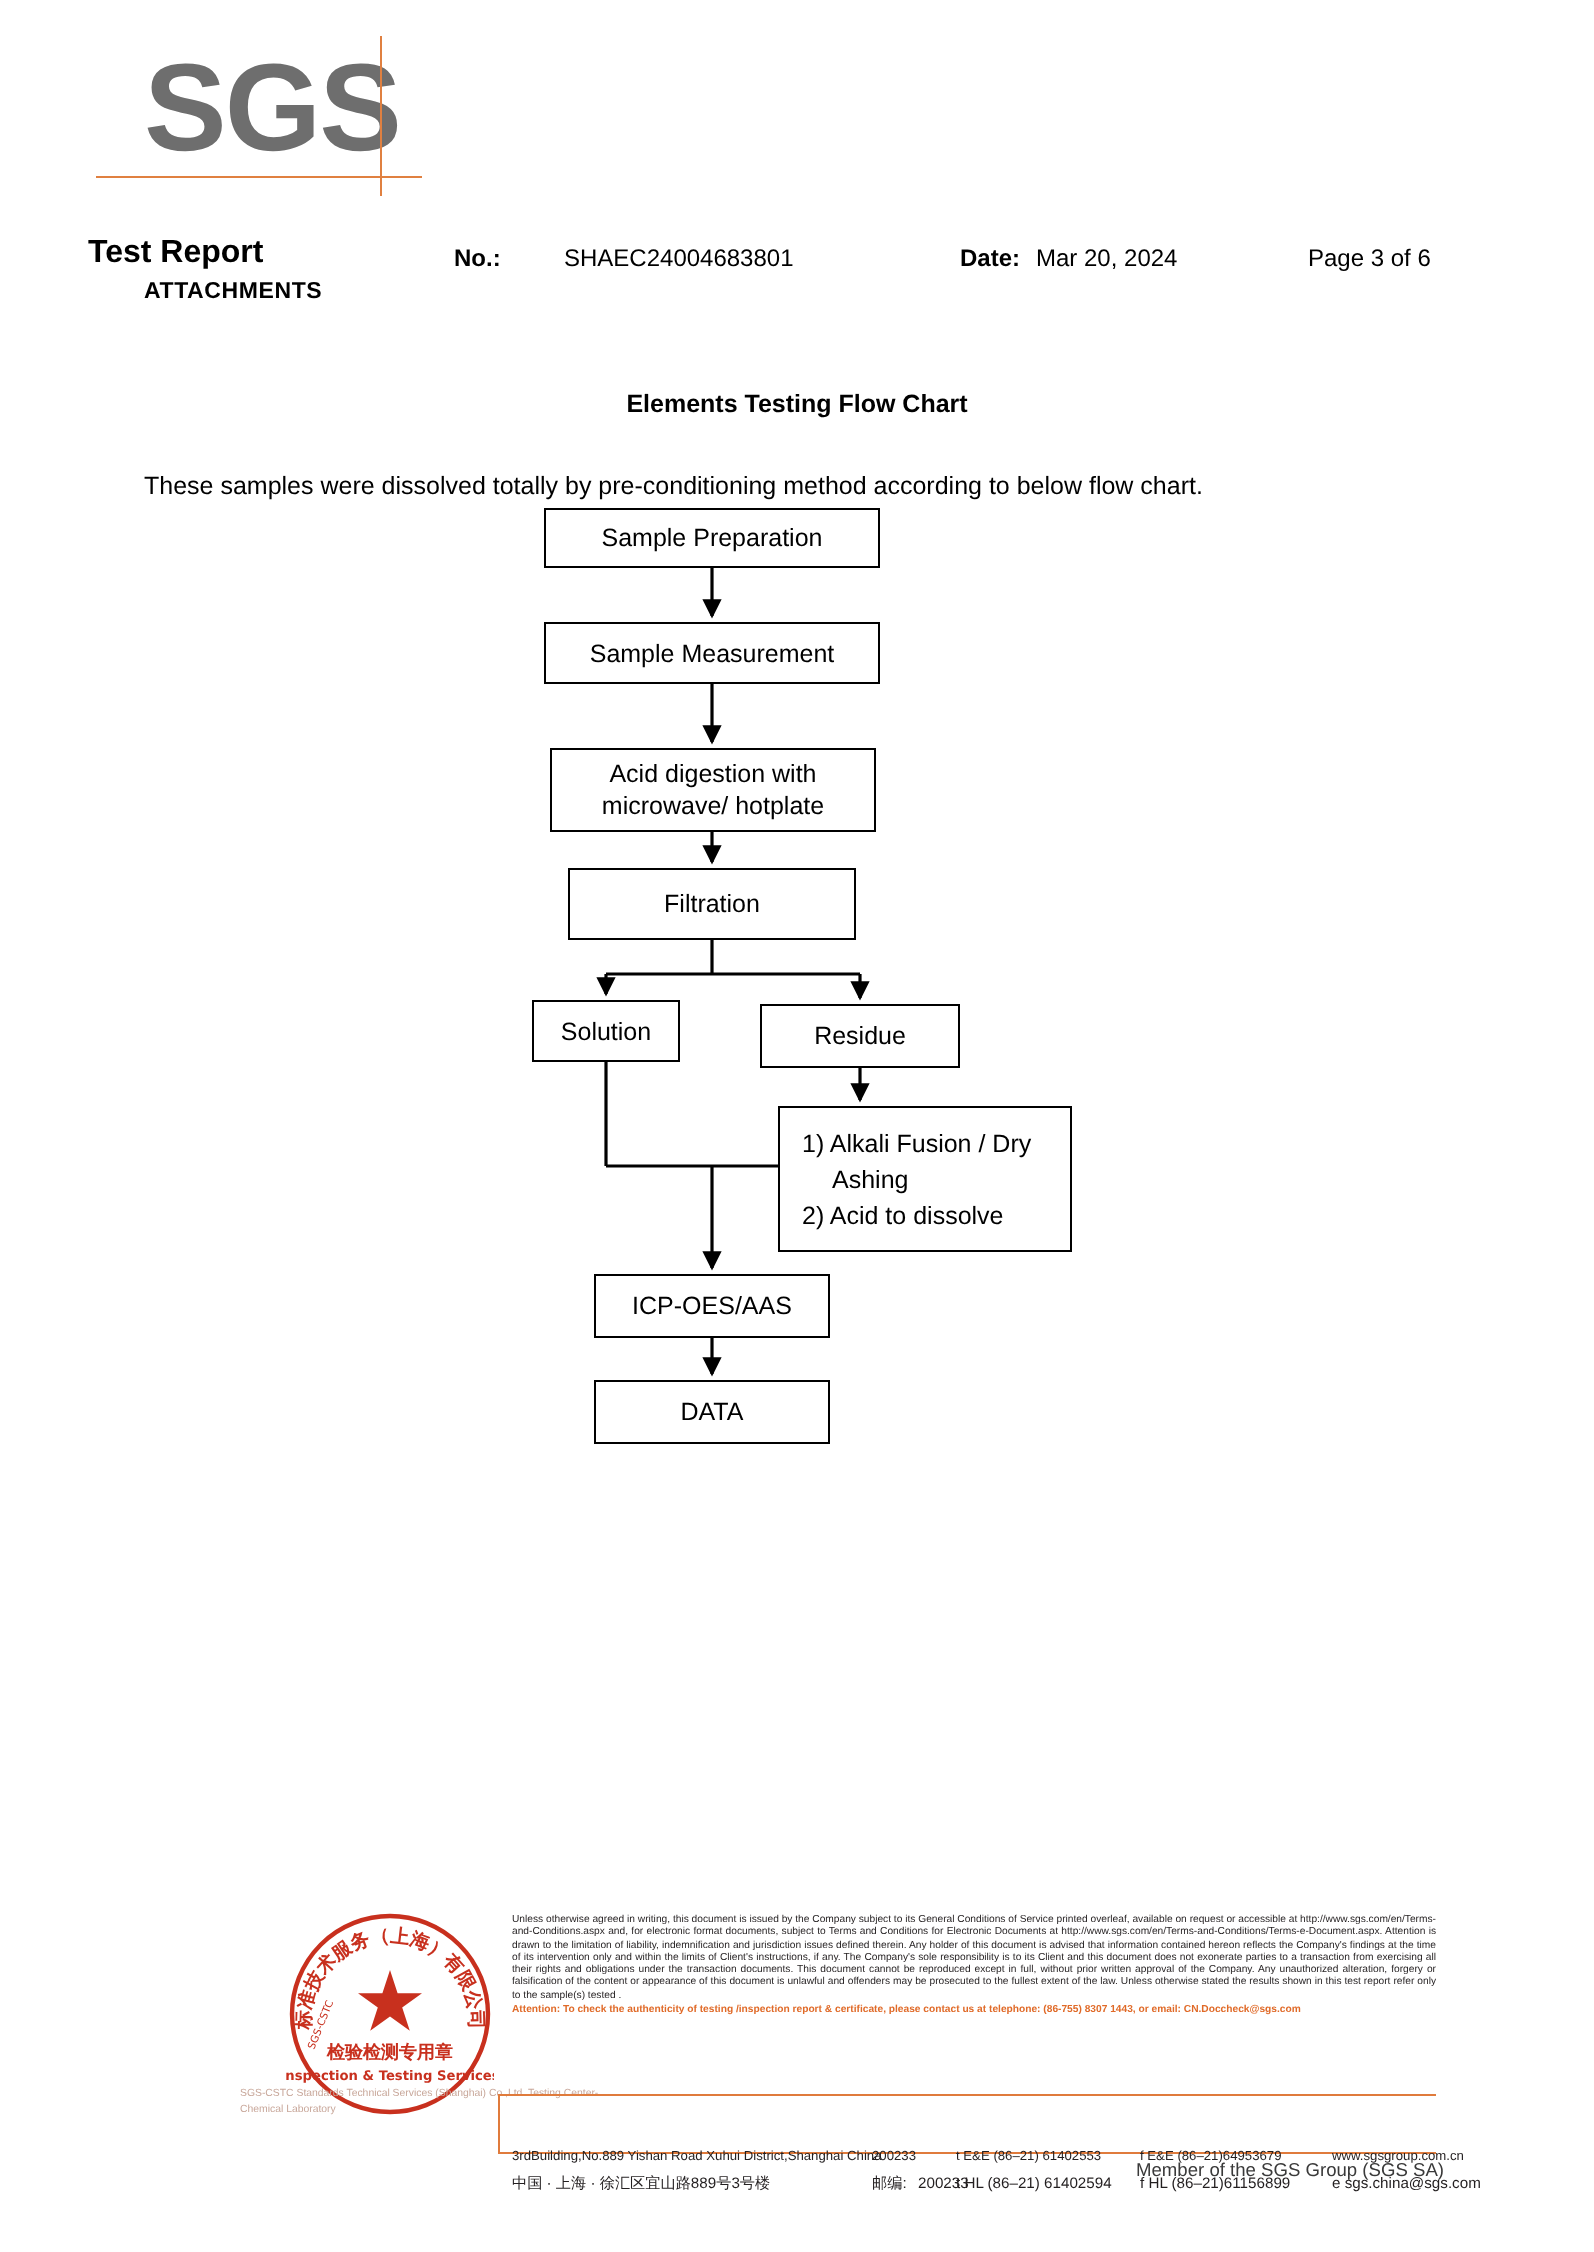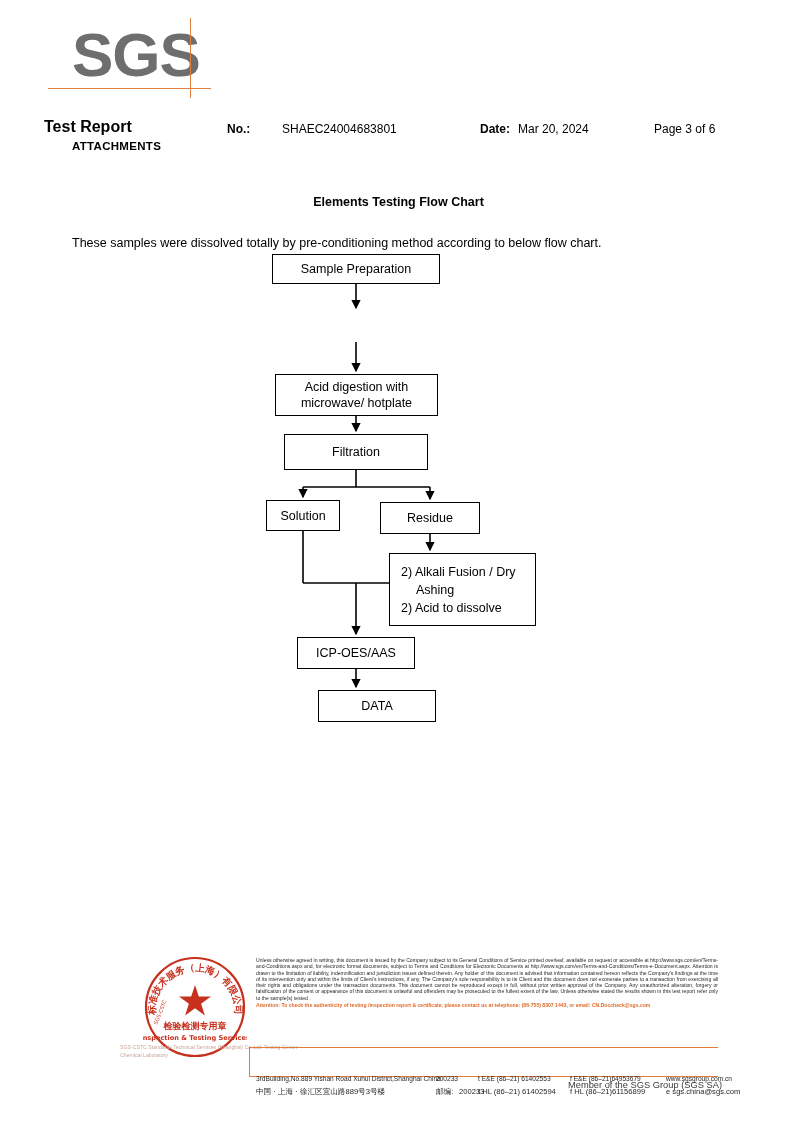--- a/index.html
+++ b/index.html
@@ -127,21 +127,21 @@
 
   
   #box-sample-prep   { left: 272px; top: 6px;   width: 168px; height: 30px; }
   #box-sample-meas   { left: 272px; top: 63px;  width: 168px; height: 31px; }
   #box-acid-dig      { left: 275px; top: 126px; width: 163px; height: 42px; }
   #box-filtration    { left: 284px; top: 186px; width: 144px; height: 36px; }
   #box-solution      { left: 266px; top: 252px; width: 74px;  height: 31px; }
   #box-residue       { left: 380px; top: 254px; width: 100px; height: 32px; }
   #box-alkali        { left: 389px; top: 305px; width: 147px; height: 73px; }
   #box-icp           { left: 297px; top: 389px; width: 118px; height: 32px; }
-  #box-data          { left: 297px; top: 442px; width: 118px; height: 32px; margin-left: 21px; }
+  #box-data          { left: 297px; top: 442px; width: 118px; height: 32px; }
 
   #box-alkali .alkali-lines {
     font-size: 12.5px;
     line-height: 18px;
     padding-left: 2px;
   }
   .alkali-indent { padding-left: 15px; display: block; }
 
   
   #stamp {
@@ -270,20 +270,23 @@
       <line x1="356" y1="335" x2="356" y2="386" marker-end="url(#arrow)"></line>
 
       <line x1="356" y1="421" x2="356" y2="439" marker-end="url(#arrow)"></line>
     </g>
   </svg>
 
   <div class="fc-box" id="box-sample-prep">
     <span>Sample Preparation</span>
   </div>
 
+  <div class="fc-box" id="box-sample-meas">
+    <span>Sample Measurement</span>
+  </div>
 
   <div class="fc-box" id="box-acid-dig">
     <div>
       <span>Acid digestion with</span><br>
       <span>microwave/ hotplate</span>
     </div>
   </div>
 
   <div class="fc-box" id="box-filtration">
     <span>Filtration</span>
@@ -292,21 +295,21 @@
   <div class="fc-box" id="box-solution">
     <span>Solution</span>
   </div>
 
   <div class="fc-box" id="box-residue">
     <span>Residue</span>
   </div>
 
   <div class="fc-box left-align" id="box-alkali">
     <div class="alkali-lines">
-      <span>2) Alkali Fusion / Dry</span><br>
+      <span>1) Alkali Fusion / Dry</span><br>
       <span class="alkali-indent">Ashing</span>
       <span>2) Acid to dissolve</span>
     </div>
   </div>
 
   <div class="fc-box" id="box-icp">
     <span>ICP-OES/AAS</span>
   </div>
 
   <div class="fc-box" id="box-data">

